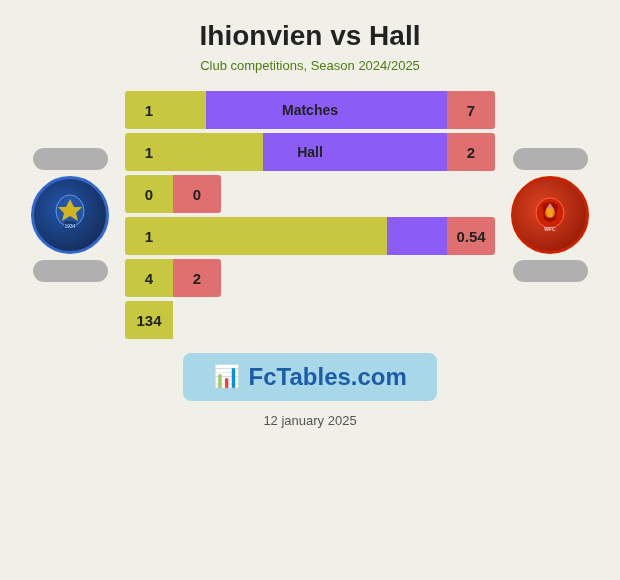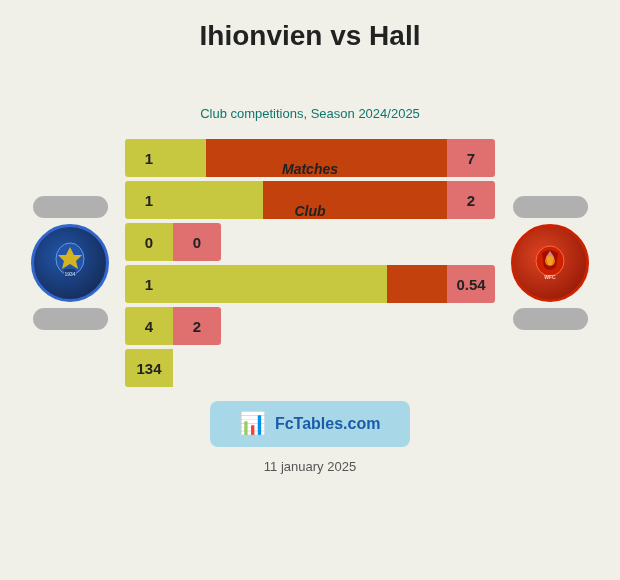--- a/index.html
+++ b/index.html
@@ -18,24 +18,23 @@
     .title {
       font-size: 28px;
       font-weight: bold;
       color: #222;
       text-align: right;
       margin-bottom: 6px;
     }
 
     .subtitle {
       font-size: 13px;
-      color: #0f766e;
+      color: #4d7c0f;
       text-align: right;
       margin-bottom: 18px;
-      margin-top: 48px;
     }
 
     .main-area {
       display: flex;
       align-items: center;
       width: 100%;
       justify-content: center;
       gap: 0px;
     }
 
@@ -80,26 +79,25 @@
       font-weight: bold;
       font-size: 15px;
       color: #222;
       border-radius: 3px 0 0 3px;
       flex-shrink: 0;
     }
 
     .stat-bar-container {
       flex: 1;
       height: 100%;
-      background: #c2410c;
-      display: flex;
-      align-items: flex-end;
-      justify-content: center;
-      position: relative;
-      font-style: italic;
+      background: #8b5cf6;
+      display: flex;
+      align-items: center;
+      justify-content: center;
+      position: relative;
     }
 
     .stat-label {
       font-size: 14px;
       font-weight: bold;
       color: #222;
       z-index: 2;
       position: relative;
     }
 
@@ -131,21 +129,21 @@
       margin-top: 14px;
       background: #a8d8e8;
       border-radius: 8px;
       padding: 10px 30px;
       display: flex;
       align-items: center;
       gap: 8px;
     }
 
     .fctables-text {
-      font-size: 16px;
+      font-size: 24px;
       font-weight: bold;
       color: #1a5ca8;
     }
 
     .date-text {
       margin-top: 12px;
       font-size: 13px;
       color: #555;
       text-align: center;
     }
@@ -211,21 +209,21 @@
       <div class="stat-bar-container">
         <div class="stat-left-fill" style="width:12%;"></div>
         <span class="stat-label">Matches</span>
       </div>
       <div class="stat-right-val">7</div>
     </div>
       <div class="stat-row">
       <div class="stat-left-val">1</div>
       <div class="stat-bar-container">
         <div class="stat-left-fill" style="width:33%;"></div>
-        <span class="stat-label">Club</span>
+        <span class="stat-label">Hall</span>
       </div>
       <div class="stat-right-val">2</div>
     </div>
       <div class="stat-row">
       <div class="stat-left-val">0</div>
       <div class="stat-right-val">0</div>
     </div>
       <div class="stat-row">
       <div class="stat-left-val">1</div>
       <div class="stat-bar-container">
@@ -256,13 +254,13 @@
     </div>
     <div class="pill"></div>
   </div>
 </div>
 
 <div class="fctables-banner">
   <span style="font-size:22px;">📊</span>
   <span class="fctables-text">FcTables.com</span>
 </div>
 
-<p class="date-text">11 january 2025</p>
+<p class="date-text">12 january 2025</p>
 
 </body></html>

